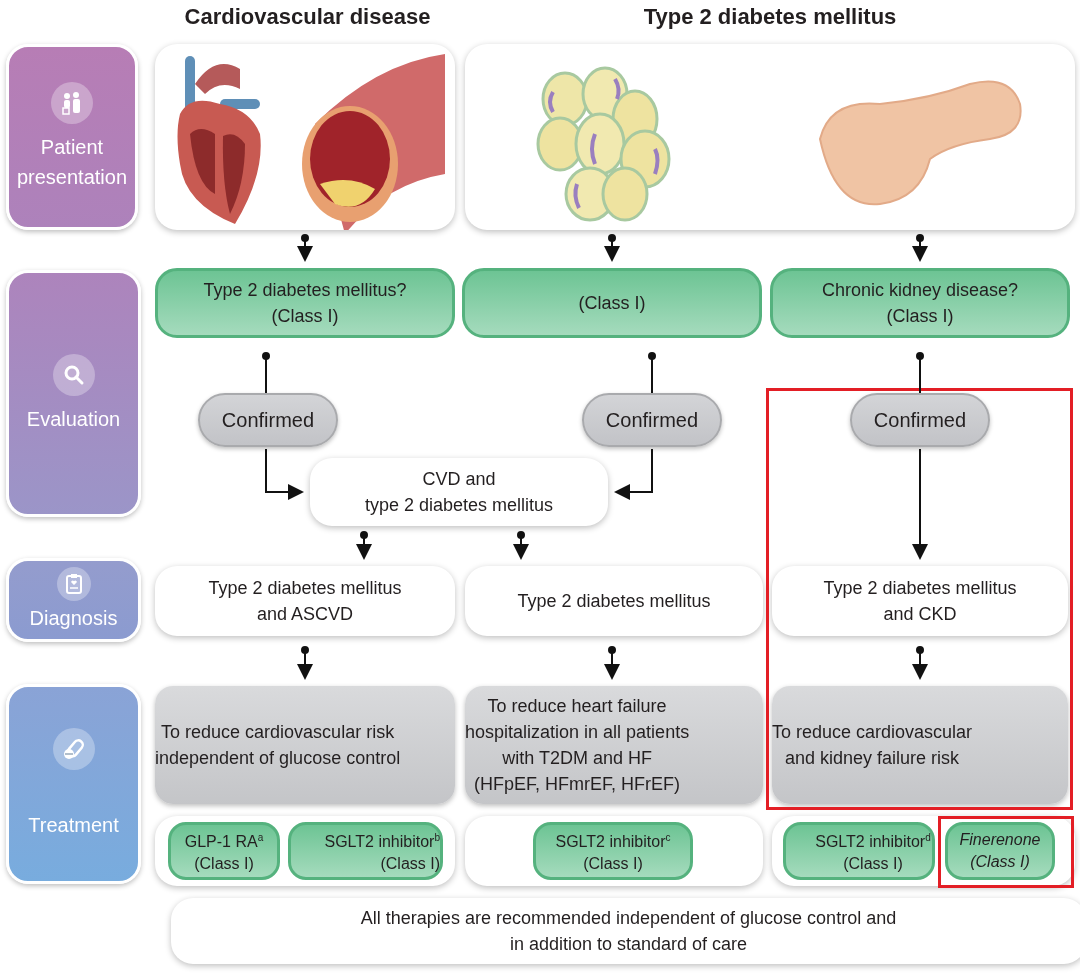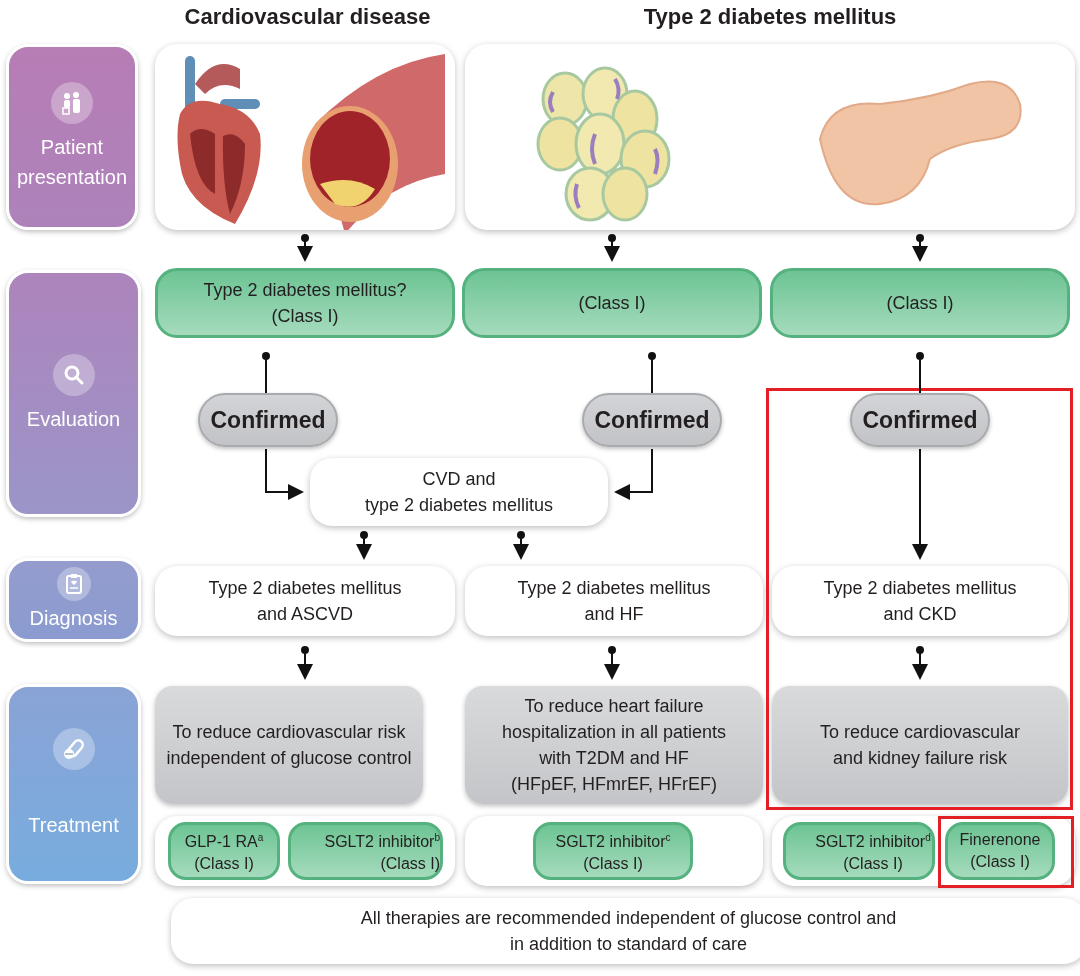--- a/index.html
+++ b/index.html
@@ -8,25 +8,25 @@
   .abs { position:absolute; box-sizing:border-box; }
   .col-head { font-weight:bold; font-size:22px; text-align:center; }
   .side { border-radius:22px; border:3px solid #fff; box-shadow:0 2px 5px rgba(0,0,0,0.25);
           color:#fff; text-align:center; display:flex; flex-direction:column; align-items:center; justify-content:center; }
   .side .lbl { font-size:20px; line-height:30px; }
   .side .ico { width:42px; height:42px; border-radius:50%; background:rgba(255,255,255,0.3); display:flex; align-items:center; justify-content:center; margin-bottom:8px; }
   .panel { background:#fff; border-radius:22px; box-shadow:0 2px 6px rgba(0,0,0,0.25); }
   .green { background:linear-gradient(#6dc494, #a5dbbd); border:3px solid #55b27e; border-radius:22px;
            display:flex; align-items:center; justify-content:center; text-align:center; font-size:18px; line-height:26px; }
   .grey-pill { background:linear-gradient(#d3d4d7,#c2c3c7); border:2px solid #a9aaad; border-radius:30px; box-shadow:0 2px 4px rgba(0,0,0,0.25);
-           display:flex; align-items:center; justify-content:center; font-size:23px;font-weight:bold; }
+           display:flex; align-items:center; justify-content:center; font-size:20px; }
   .white-box { background:#fff; border-radius:22px; box-shadow:0 2px 6px rgba(0,0,0,0.25);
            display:flex; align-items:center; justify-content:center; text-align:center; font-size:18px; line-height:26px; }
   .grey-box { background:linear-gradient(#d9dadc,#c4c5c8); border-radius:18px; box-shadow:0 2px 5px rgba(0,0,0,0.25);
-           display:flex; align-items:center; justify-content:center; text-align:center; font-size:18px; line-height:26px; }
+           display:flex; align-items:center; justify-content:flex-start; text-align:center; font-size:18px; line-height:26px; }
   .drug { background:linear-gradient(#6dc494,#a5dbbd); border:3px solid #55b27e; border-radius:18px;
            display:flex; flex-direction:column; align-items:center; justify-content:center; text-align:center; font-size:16px; line-height:22px; }
   sup { font-size:10px; }
   .red { border:3px solid #e31e25; }
   svg.lines { position:absolute; left:0; top:0; }
 </style>
 </head>
 <body>
 
 <div class="abs col-head" style="left:155px; top:4px; width:305px;">Cardiovascular disease</div>
@@ -126,20 +126,21 @@
       <div>(Class I)</div>
     </div>
 </div>
 <div class="abs green" style="left:462px; top:268px; width:300px; height:70px;">
   <div>
       <div>(Class I)</div>
     </div>
 </div>
 <div class="abs green" style="left:770px; top:268px; width:300px; height:70px;">
   <div>
+      <div>Chronic kidney disease?</div>
       <div>(Class I)</div>
     </div>
 </div>
 
 <div class="abs grey-pill" style="left:198px; top:393px; width:140px; height:54px;">Confirmed</div>
 <div class="abs grey-pill" style="left:582px; top:393px; width:140px; height:54px;">Confirmed</div>
 <div class="abs grey-pill" style="left:850px; top:393px; width:140px; height:54px;">Confirmed</div>
 
 <div class="abs white-box" style="left:310px; top:458px; width:298px; height:68px;">
   <div>
@@ -150,31 +151,30 @@
 
 <div class="abs white-box" style="left:155px; top:566px; width:300px; height:70px;">
   <div>
       <div>Type 2 diabetes mellitus</div>
       <div>and ASCVD</div>
     </div>
 </div>
 <div class="abs white-box" style="left:465px; top:566px; width:298px; height:70px;">
   <div>
       <div>Type 2 diabetes mellitus</div>
-      <div>and HF</div>
     </div>
 </div>
 <div class="abs white-box" style="left:772px; top:566px; width:296px; height:70px;">
   <div>
       <div>Type 2 diabetes mellitus</div>
       <div>and CKD</div>
     </div>
 </div>
 
-<div class="abs grey-box" style="left:155px; top:686px; width:268px; height:118px;">
+<div class="abs grey-box" style="left:155px; top:686px; width:300px; height:118px;">
   <div>
       <div>To reduce cardiovascular risk</div>
       <div>independent of glucose control</div>
     </div>
 </div>
 <div class="abs grey-box" style="left:465px; top:686px; width:298px; height:118px;">
   <div>
       <div>To reduce heart failure</div>
       <div>hospitalization in all patients</div>
       <div>with T2DM and HF</div>
@@ -201,21 +201,21 @@
   <div>(Class I)</div>
 </div>
 <div class="abs drug" style="left:533px; top:822px; width:160px; height:58px;">
   <div><span>SGLT2 inhibitor</span><sup>c</sup></div>
   <div>(Class I)</div>
 </div>
 <div class="abs drug" style="left:783px; top:822px; width:152px; height:58px;padding-left:28px;">
   <div><span>SGLT2 inhibitor</span><sup>d</sup></div>
   <div>(Class I)</div>
 </div>
-<div class="abs drug" style="left:945px; top:822px; width:110px; height:58px;">
+<div class="abs drug" style="left:945px; top:822px; width:110px; height:58px;font-style:italic;">
   <div><span>Finerenone</span></div>
   <div>(Class I)</div>
 </div>
 
 <div class="abs white-box" style="left:171px; top:898px; width:915px; height:66px; font-size:18px;">
   <div>
       <div>All therapies are recommended independent of glucose control and</div>
       <div>in addition to standard of care</div>
     </div>
 </div>

